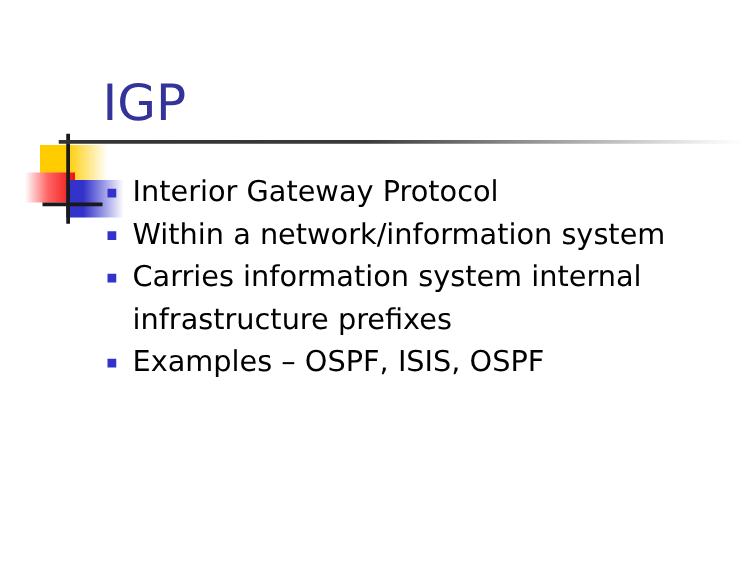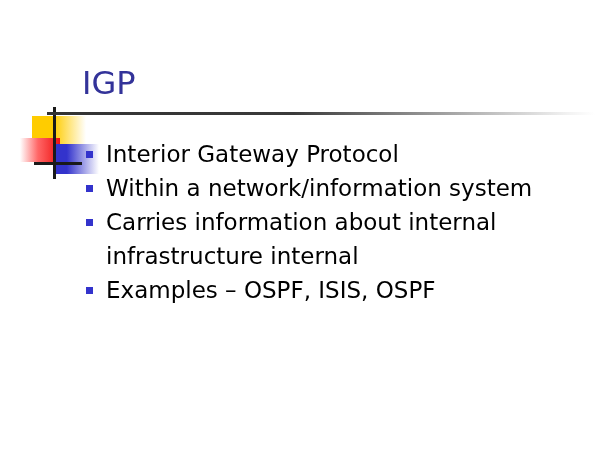--- a/index.html
+++ b/index.html
@@ -72,21 +72,21 @@
     width: 48px;
     height: 3px;
     background: #1a1a1a;
   }
 
   
   .title {
     position: absolute;
     left: 82px;
     top: 63px;
-    font-size: 32px;
+    font-size: 40px;
     line-height: 40px;
     color: #333399;
     font-family: "DejaVu Sans", sans-serif;
     font-weight: normal;
     letter-spacing: 0px;
     white-space: nowrap;
   }
 
   
   .title-rule {
@@ -150,21 +150,21 @@
       <span class="bullet-text">Interior Gateway Protocol</span>
     </div>
 
     <div class="bullet-row">
       <span class="bullet-marker"></span>
       <span class="bullet-text">Within a network/information system</span>
     </div>
 
     <div class="bullet-row">
       <span class="bullet-marker"></span>
-      <span class="bullet-text">Carries information about internal infrastructure internal</span>
+      <span class="bullet-text">Carries information system internal infrastructure prefixes</span>
     </div>
 
     <div class="bullet-row">
       <span class="bullet-marker"></span>
       <span class="bullet-text">Examples – OSPF, ISIS, OSPF</span>
     </div>
 
   </div>
 
 </div>

